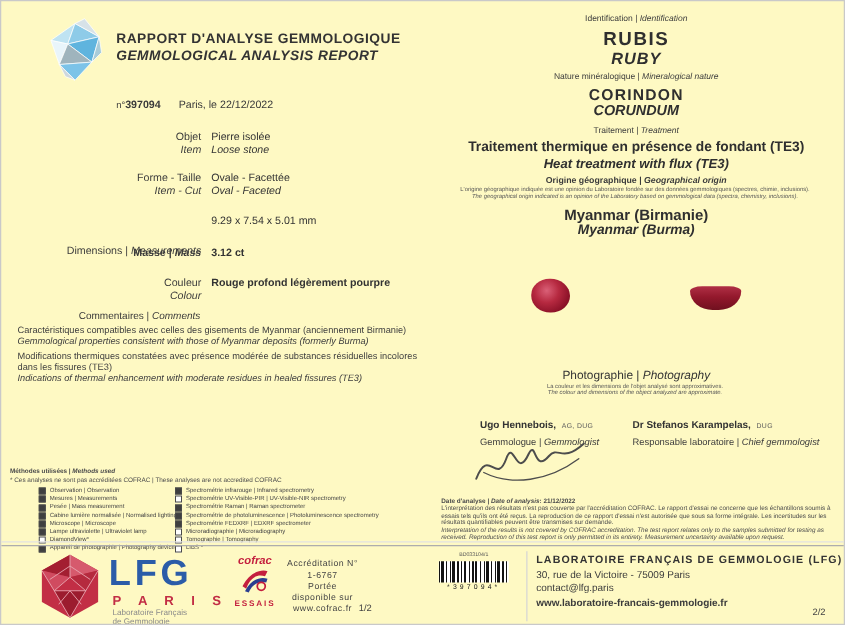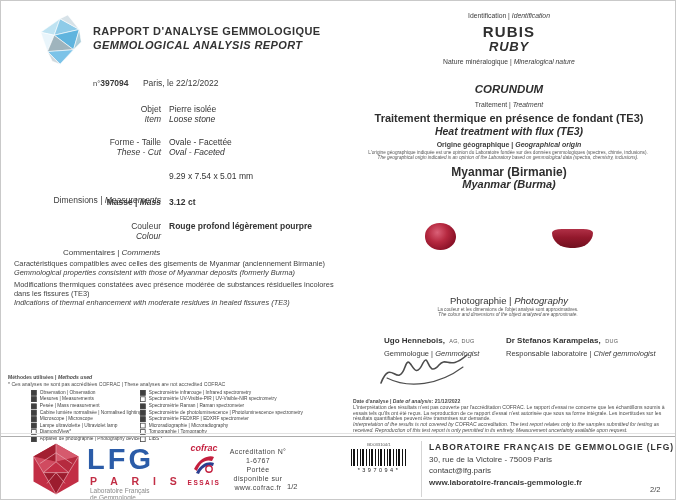--- a/index.html
+++ b/index.html
@@ -1,16 +1,16 @@
 <!DOCTYPE html>
 <html><head>
 <meta charset="utf-8">
 <style>
   html,body{margin:0;padding:0;background:#e9e9e9;}
-  .page{position:relative;width:676px;height:500px;background:#ffffff;border:1px solid #c9c9c9;
+  .page{position:relative;width:676px;height:500px;background:#fef9c3;border:1px solid #c9c9c9;
         box-sizing:border-box;font-family:"Liberation Sans",sans-serif;color:#3a3a3a;overflow:hidden;}
   .abs{position:absolute;}
   .pair .p1::after{content:" | ";font-style:normal;}
   .pair .p2{font-style:italic;}
   .it{font-style:italic;}
   .b{font-weight:700;}
   
   .title{font-size:11px;font-weight:700;letter-spacing:.4px;color:#333;line-height:13.5px;}
   .title .t2{font-style:italic;}
   
@@ -92,21 +92,21 @@
     <div>Objet</div>
     <div class="it">Item</div>
   </div>
   <div class="abs valcol" style="top:103px;">
     <div>Pierre isolée</div>
     <div class="it">Loose stone</div>
   </div>
 
   <div class="abs lblcol" style="top:136px;">
     <div>Forme - Taille</div>
-    <div class="it">These - Cut</div>
+    <div class="it">Item - Cut</div>
   </div>
   <div class="abs valcol" style="top:136px;">
     <div>Ovale - Facettée</div>
     <div class="it">Oval - Faceted</div>
   </div>
 
   <div class="abs lblcol pair" style="top:170px;margin-top:24px;">
     <span class="p1">Dimensions</span><span class="p2">Measurements</span>
   </div>
   <div class="abs valcol" style="top:170px;">9.29 x 7.54 x 5.01 mm</div>
@@ -134,20 +134,21 @@
 
   <div class="abs rc slabel pair" style="top:11px;">
     <span class="p1">Identification</span><span class="p2">Identification</span>
   </div>
   <div class="abs rc big1" style="top:22px;">RUBIS</div>
   <div class="abs rc big2" style="top:38px;">RUBY</div>
 
   <div class="abs rc slabel pair" style="top:57px;">
     <span class="p1">Nature minéralogique</span><span class="p2">Mineralogical nature</span>
   </div>
+  <div class="abs rc mid1" style="top:68px;">CORINDON</div>
   <div class="abs rc mid2" style="top:82px;">CORUNDUM</div>
 
   <div class="abs rc slabel pair" style="top:100px;">
     <span class="p1">Traitement</span><span class="p2">Treatment</span>
   </div>
   <div class="abs rc tr1" style="top:111px;">Traitement thermique en présence de fondant (TE3)</div>
   <div class="abs rc tr2" style="top:124px;">Heat treatment with flux (TE3)</div>
 
   <div class="abs rc slabel pair b" style="top:140px;font-size:7px;">
     <span class="p1">Origine géographique</span><span class="p2">Geographical origin</span>

